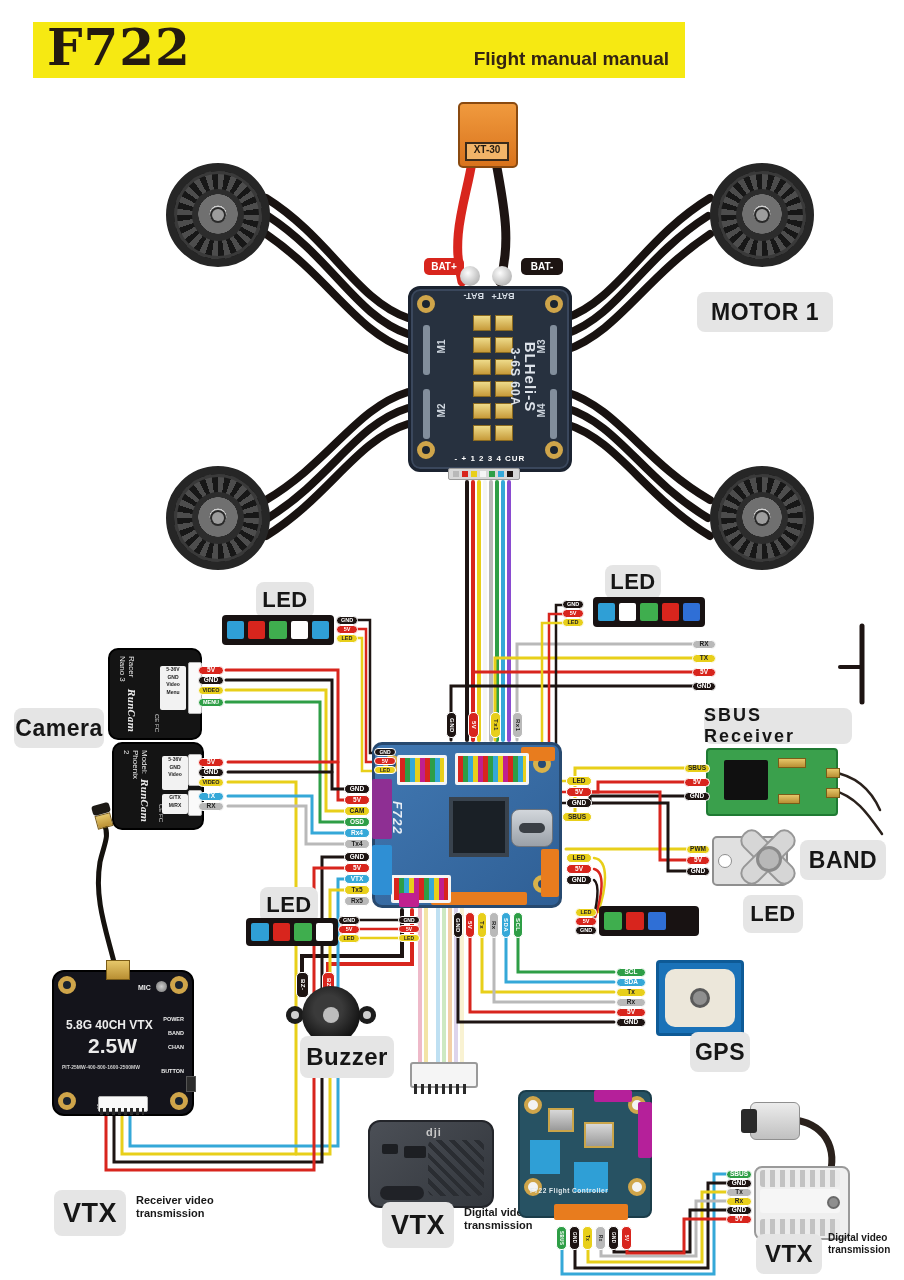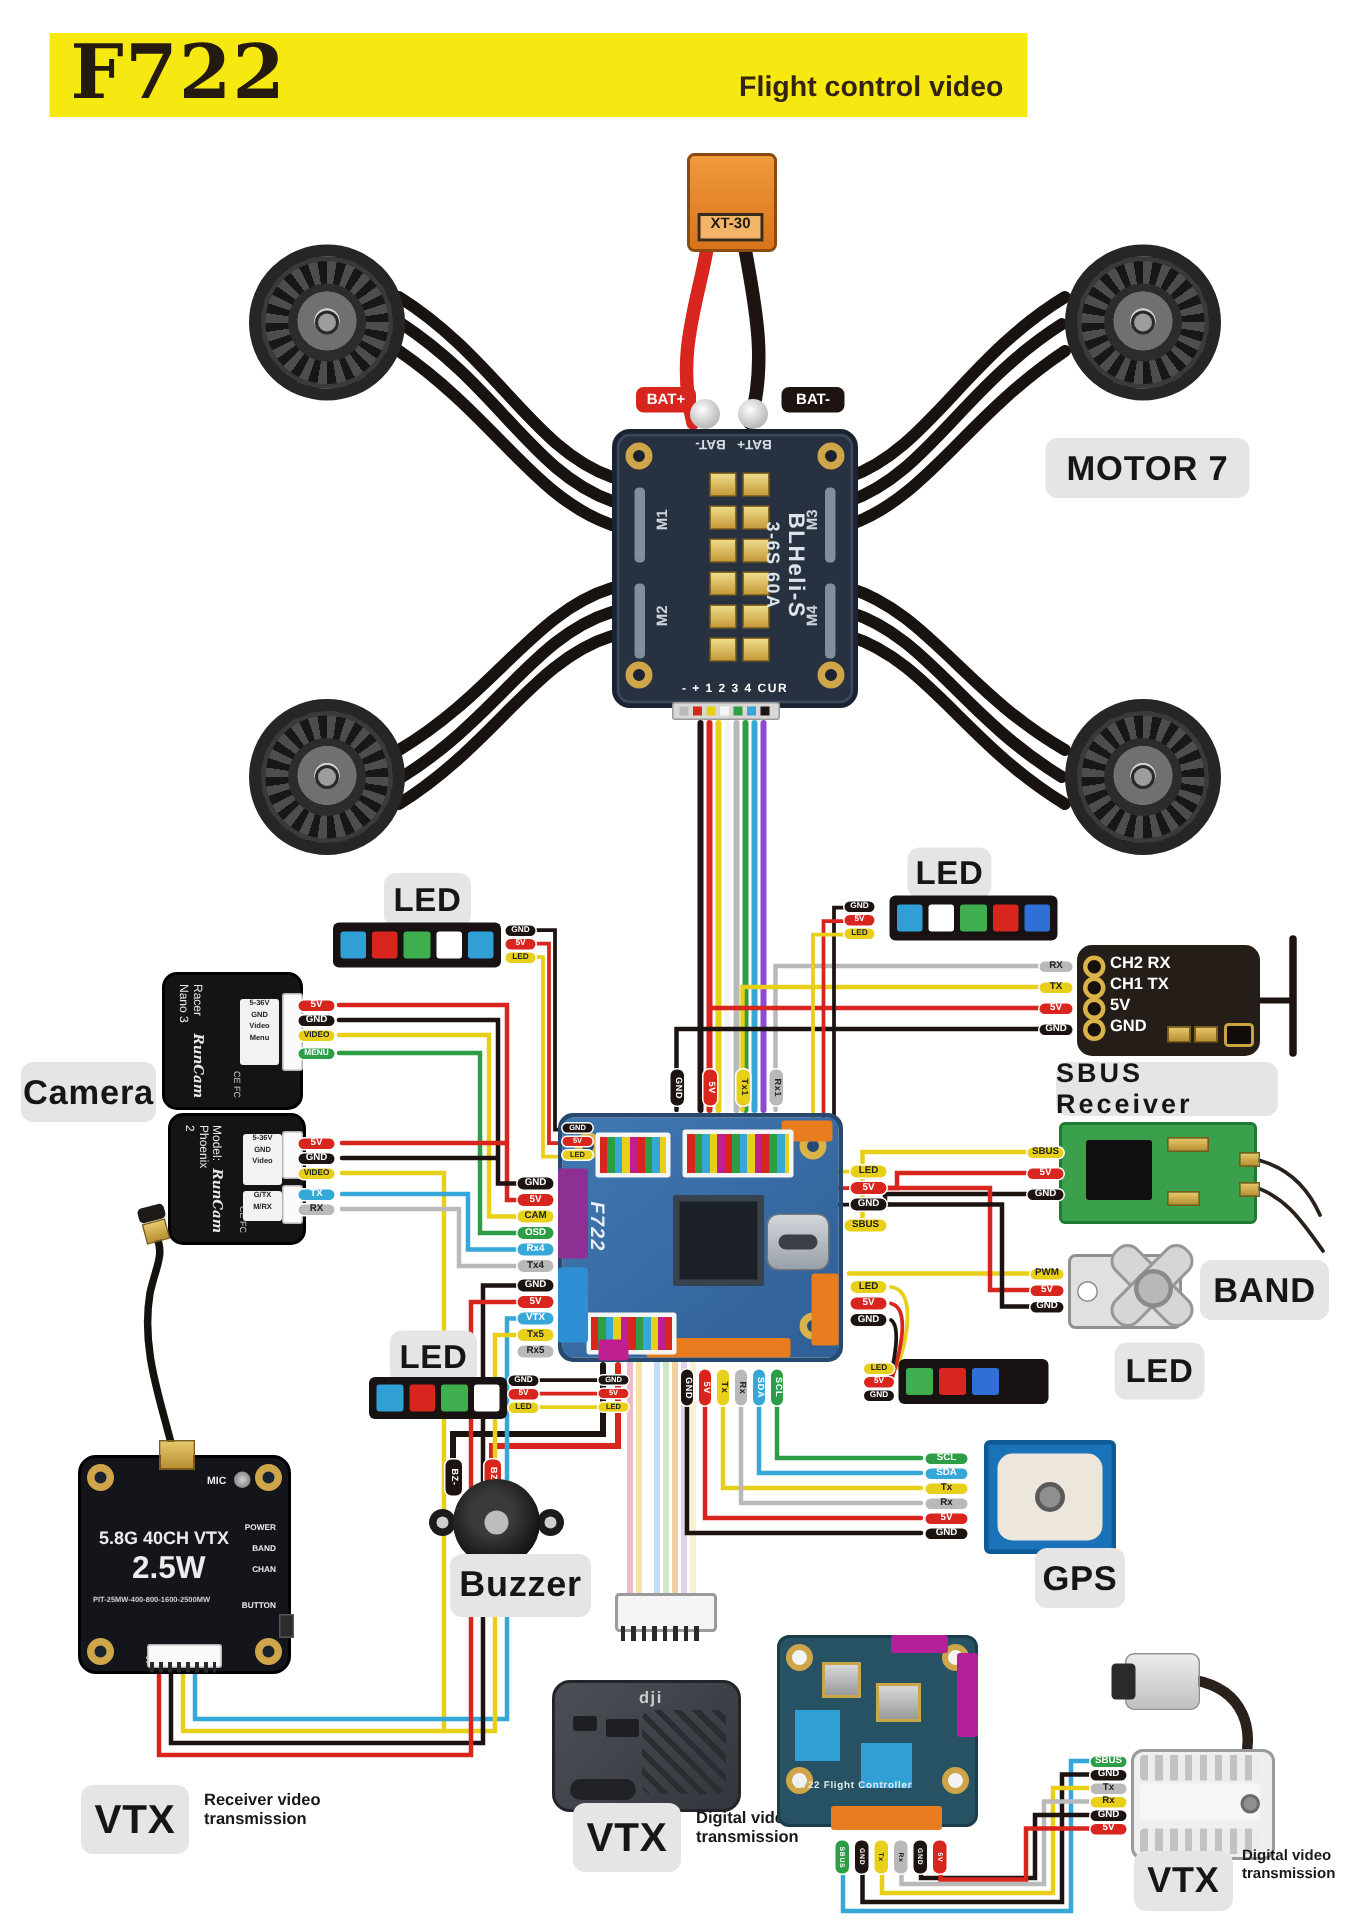--- a/index.html
+++ b/index.html
@@ -217,21 +217,21 @@
       <path d="M840,667 H862" stroke="#1d1412" stroke-width="4"></path>
       <path d="M862,626 V702" stroke="#1d1412" stroke-width="5"></path>
       <path d="M832,772 C858,776 872,792 880,810" stroke="#2a211c" stroke-width="2.5"></path>
       <path d="M832,790 C856,796 868,814 882,834" stroke="#2a211c" stroke-width="2.5"></path>
       <path d="M114,962 C106,930 94,898 100,862 C104,844 110,836 104,824" stroke="#15120e" stroke-width="5"></path>
     </g>
   </svg>
 
   <div class="banner">
     <div class="logo">F722</div>
-    <div class="banner-sub">Flight control video</div>
+    <div class="banner-sub">Flight manual manual</div>
   </div>
 
   <div class="abs" style="left:458px;top:102px;width:56px;height:62px;background:linear-gradient(#f09a3e,#d9731c);border:2px solid #8a4a10;border-radius:5px;">
     <div style="position:absolute;left:5px;bottom:5px;width:40px;height:15px;border:2px solid #3a2a1a;background:#f2b468;font-weight:bold;font-size:10px;text-align:center;color:#241a10;">XT-30</div>
   </div>
   <div class="tag c-red" style="left:424px;top:258px;width:40px;height:17px;font-size:10px;border:none;">BAT+</div>
   <div class="tag c-blk" style="left:521px;top:258px;width:42px;height:17px;font-size:10px;border:none;">BAT-</div>
   <div class="abs" style="left:460px;top:266px;width:20px;height:20px;border-radius:50%;background:radial-gradient(circle at 40% 35%,#fdfdfd,#9e9e9e);"></div>
   <div class="abs" style="left:492px;top:266px;width:20px;height:20px;border-radius:50%;background:radial-gradient(circle at 40% 35%,#fdfdfd,#9e9e9e);"></div>
 
@@ -288,21 +288,21 @@
       <div class="hub"></div>
     </div>
   <div class="motor" style="left:710px;top:163px;">
       <div class="mid"></div>
       <div class="hub"></div>
     </div>
   <div class="motor" style="left:710px;top:466px;">
       <div class="mid"></div>
       <div class="hub"></div>
     </div>
-  <div class="lbl" style="left:697px;top:292px;width:136px;height:40px;font-size:23px;">MOTOR 7</div>
+  <div class="lbl" style="left:697px;top:292px;width:136px;height:40px;font-size:23px;">MOTOR 1</div>
 
   <div class="lbl" style="left:256px;top:582px;width:58px;height:36px;font-size:22px;">LED</div>
   <div class="strip" style="left:222px;top:615px;width:112px;height:30px;">
     <div style="background:#2f9fd6;"></div>
       <div style="background:#d8251d;"></div>
       <div style="background:#3fae4e;"></div>
       <div style="background:#fff;"></div>
       <div style="background:#2f9fd6;"></div>
   </div>
   <div class="tag c-blk" style="left:336px;top:616px;width:22px;height:9px;font-size:5.5px;">GND</div>
@@ -335,33 +335,20 @@
   <div class="lbl" style="left:743px;top:895px;width:60px;height:38px;font-size:22px;">LED</div>
   <div class="strip" style="left:599px;top:906px;width:100px;height:30px;">
     <div style="background:#3fae4e;"></div>
       <div style="background:#d8251d;"></div>
       <div style="background:#2f6fd6;"></div>
   </div>
   <div class="tag c-yel" style="left:575px;top:908px;width:22px;height:9px;font-size:5.5px;">LED</div>
   <div class="tag c-red" style="left:575px;top:917px;width:22px;height:9px;font-size:5.5px;">5V</div>
   <div class="tag c-blk" style="left:575px;top:926px;width:22px;height:9px;font-size:5.5px;">GND</div>
 
-  <div class="cfbox">
-    <div class="cfpin" style="left:4px;top:7px;"></div>
-    <div class="cfpin" style="left:4px;top:21px;"></div>
-    <div class="cfpin" style="left:4px;top:35px;"></div>
-    <div class="cfpin" style="left:4px;top:49px;"></div>
-    <div class="cftxt" style="left:22px;top:6px;">CH2 RX</div>
-    <div class="cftxt" style="left:22px;top:20px;">CH1 TX</div>
-    <div class="cftxt" style="left:22px;top:34px;">5V</div>
-    <div class="cftxt" style="left:22px;top:48px;">GND</div>
-    <div class="goldpad" style="left:60px;top:54px;width:14px;height:9px;"></div>
-    <div class="goldpad" style="left:78px;top:54px;width:14px;height:9px;"></div>
-    <div class="abs" style="left:98px;top:52px;width:16px;height:12px;background:#0f0c0a;border:2px solid #caa23e;border-radius:3px;"></div>
-  </div>
   <div class="tag c-gry" style="left:692px;top:640px;width:24px;height:9px;">RX</div>
   <div class="tag c-yel" style="left:692px;top:654px;width:24px;height:9px;">TX</div>
   <div class="tag c-red" style="left:692px;top:668px;width:24px;height:9px;">5V</div>
   <div class="tag c-blk" style="left:692px;top:682px;width:24px;height:9px;">GND</div>
 
   <div class="lbl" style="left:704px;top:708px;width:148px;height:36px;font-size:18px;letter-spacing:2px;">SBUS Receiver</div>
   <div class="sbusboard">
     <div class="abs" style="left:16px;top:10px;width:44px;height:40px;background:#101010;border-radius:2px;"></div>
     <div class="goldpad" style="left:70px;top:8px;width:26px;height:8px;"></div>
     <div class="goldpad" style="left:70px;top:44px;width:20px;height:8px;"></div>

